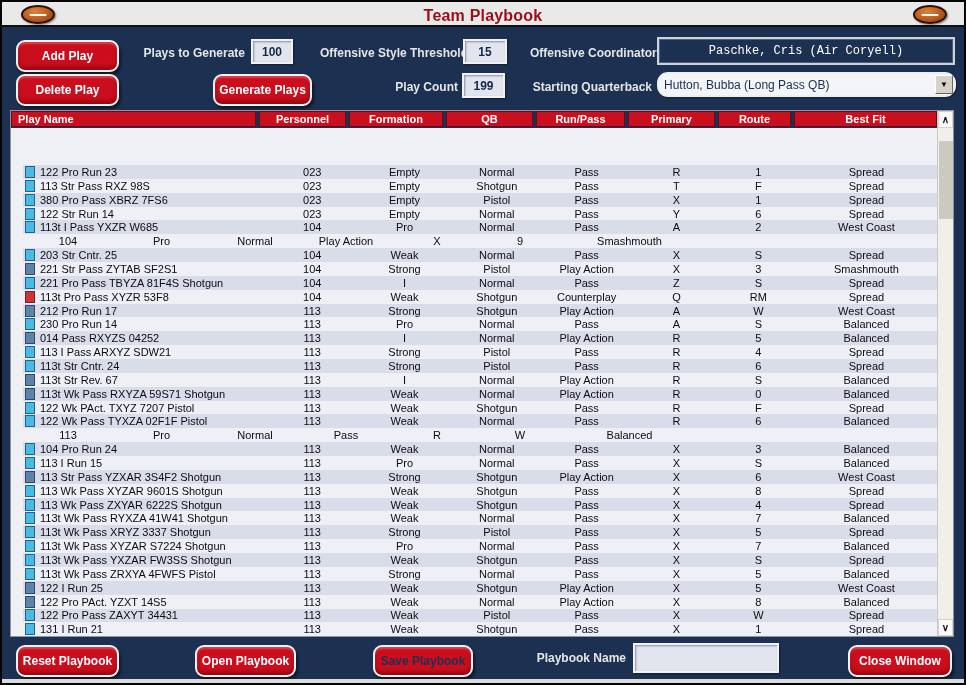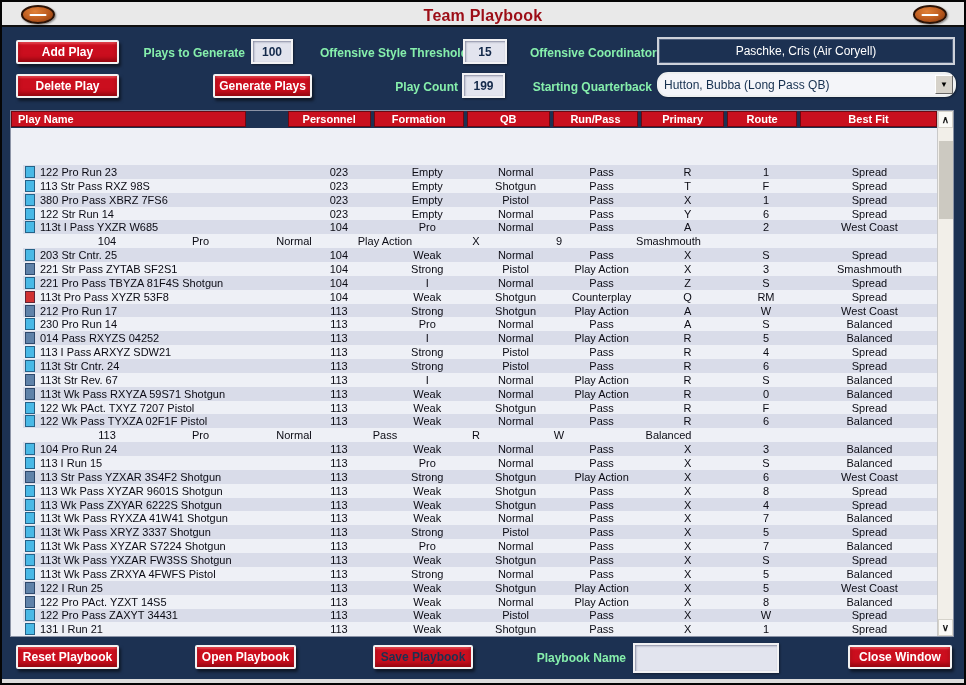--- a/index.html
+++ b/index.html
@@ -9,43 +9,43 @@
   .window { position:relative; width:966px; height:685px; border:2px solid #050505; background:#1c3152; overflow:hidden; }
 
   
   .titlebar { position:absolute; top:0; left:0; right:0; height:25px; background:#e9e9e9; border-bottom:2px solid #101010; display:flex; align-items:flex-end; justify-content:center; }
   .title { color:#9c0d16; font-size:16px; font-weight:bold; letter-spacing:.2px; }
   .football { position:absolute; top:3px; width:34px; height:19px; border-radius:50%; background:radial-gradient(ellipse at 40% 30%, #e08138, #bb5a1e 55%, #7e3610); border:2px solid #2a1206; box-shadow:1px 1px 2px rgba(0,0,0,.45); cursor:pointer; }
   .football::after { content:""; position:absolute; left:50%; top:50%; transform:translate(-50%,-50%); width:17px; height:2px; background:#fff; border-radius:1px; }
   .football.left { left:19px; } .football.right { right:17px; }
 
   
-  .btn { position:absolute; height:24px; background:#cb0e1e; border:2px solid #f2f2f2; border-radius:2px; color:#fff; font-weight:bold; font-size:12px; display:flex; align-items:center; justify-content:center; cursor:pointer; box-shadow:2px 3px 3px rgba(0,0,0,.5), inset 0 -3px 4px rgba(100,0,5,.55), inset 0 2px 2px rgba(255,130,130,.45); white-space:nowrap; }
+  .btn { position:absolute; height:32px; background:#cb0e1e; border:2px solid #f2f2f2; border-radius:9px; color:#fff; font-weight:bold; font-size:12px; display:flex; align-items:center; justify-content:center; cursor:pointer; box-shadow:2px 3px 3px rgba(0,0,0,.5), inset 0 -3px 4px rgba(100,0,5,.55), inset 0 2px 2px rgba(255,130,130,.45); white-space:nowrap; }
   .btn.disabled { color:#1c3152; text-shadow:none; }
-  .lbl { position:absolute; color:#86efac; font-weight:bold; font-size:12px; text-align:right; white-space:nowrap; }
+  .lbl { position:absolute; color:#e5e5e5; font-weight:bold; font-size:12px; text-align:right; white-space:nowrap; }
   .num-input { position:absolute; background:#e2e4ee; border:2px solid #f2f2f4; color:#13294a; font-weight:bold; font-size:12px; text-align:center; font-family:"Liberation Sans", sans-serif; box-shadow:inset 1px 1px 2px rgba(50,55,90,.5), 1px 1px 2px rgba(0,0,0,.4); }
-  .display-field { position:absolute; background:#1c3152; border:2px solid #cdd1da; box-shadow:inset 0 0 0 1px #4e5f7c; color:#fff; font-size:12px; display:flex; align-items:center; justify-content:center; }
+  .display-field { position:absolute; background:#1c3152; border:2px solid #cdd1da; box-shadow:inset 0 0 0 1px #4e5f7c; color:#fff; font-size:12px; display:flex; align-items:center; justify-content:center;font-family:Liberation Mono, monospace; }
   .combo { position:absolute; background:#f4f5f9; border:2px solid #eef0f0; color:#16304f; font-size:12px; display:flex; align-items:center; padding-left:5px; cursor:pointer; box-shadow:1px 1px 2px rgba(0,0,0,.35); }
   .combo-btn { position:absolute; right:1px; top:1px; bottom:1px; width:18px; background:#d6d2ca; border-top:1px solid #fff; border-left:1px solid #fff; border-right:1px solid #666; border-bottom:1px solid #666; display:flex; align-items:center; justify-content:center; font-size:8px; color:#000; cursor:pointer; }
 
   
   .table { position:absolute; left:8px; top:108px; width:944px; height:527px; display:flex; background:#eef0f6; border:1px solid #8b93a6; }
   .table-main { width:926px; display:flex; flex-direction:column;gap:37px; }
   .thead { display:flex; height:17px; background:#1c3152; }
   .th { height:17px; }
   .th-inner { margin:0 3px 0 0; height:16px; background:#c9101f; border:1px solid #6e0811; color:#fff; font-size:11px; font-weight:bold; display:flex; align-items:center; justify-content:center; }
   .th.col0 .th-inner { justify-content:flex-start; padding-left:6px; }
   .th.col7 .th-inner { margin-right:0; }
   .tbody { flex:1; display:flex; flex-direction:column;padding-left:12px; }
   .tr { display:flex; flex:1; align-items:stretch; cursor:default; }
   .tr:nth-child(odd) { background:#d9dce9; }
   .tr:nth-child(even) { background:#eef0f6; }
   .td { font-size:11px; color:#0b0b14; display:flex; align-items:center; justify-content:center; overflow:hidden; white-space:nowrap; }
   .td.col0 { justify-content:flex-start; padding-left:2px; gap:5px; }
-  .col0 { width:248px; } .col1 { width:90px;margin-left:39px; } .col2 { width:97px; } .col3 { width:90px; }
+  .col0 { width:248px; } .col1 { width:90px; } .col2 { width:97px; } .col3 { width:90px; }
   .col4 { width:92px; } .col5 { width:90px; } .col6 { width:76px; } .col7 { width:143px; }
   .play-icon { flex:0 0 auto; width:10px; height:12px; border:1px solid rgba(8,28,58,.55); }
   .icon-light { background:#49b9e6; }
   .icon-slate { background:#5f82a9; }
   .icon-red   { background:#d23232; }
 
   
   .scrollbar { width:18px; position:relative; background:#f2efe9; border-left:1px solid #c9c9c9; }
   .sb-btn { position:absolute; left:0; right:0; height:17px; background:#fbfaf7; border:1px solid #d6d3cb; color:#1a1a1a; font-size:10px; font-weight:bold; display:flex; align-items:center; justify-content:center; cursor:pointer; }
   .sb-up { top:0; } .sb-down { bottom:0; }

